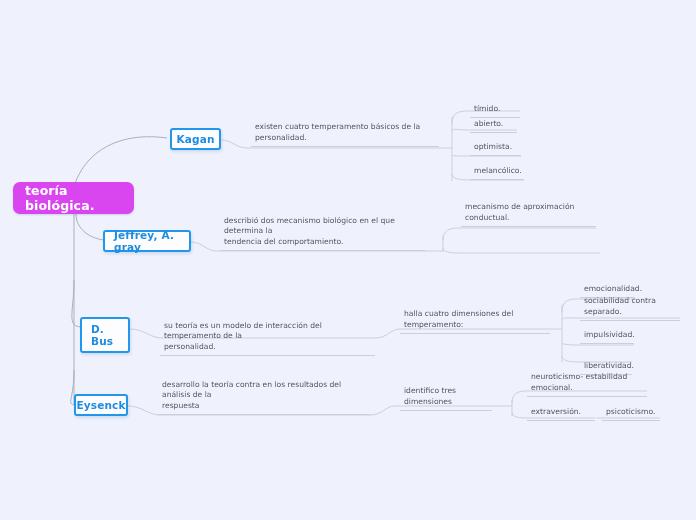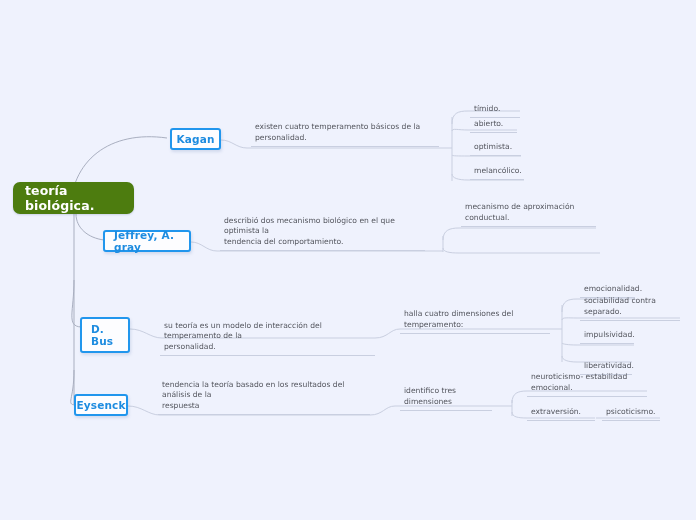--- a/index.html
+++ b/index.html
@@ -28,21 +28,21 @@
     width: 696px;
     height: 520px;
     pointer-events: none;
   }
   .node {
     position: absolute;
     box-sizing: border-box;
   }
   
   .root {
-    background: #4d7c0f;
+    background: #d946ef;
     border-radius: 7px;
     color: #ffffff;
     font-weight: bold;
     font-size: 12.5px;
     display: flex;
     align-items: center;
     justify-content: center;
     padding: 0 12px;
     letter-spacing: .1px;
     box-shadow: 0 1px 2px rgba(40,70,130,.18);
@@ -157,21 +157,21 @@
   </div>
   <div class="node leaf" style="left:470px; top:166px; width:54px; height:14px;">
     <span>melancólico.</span>
   </div>
 
   <div class="node branch" style="left:103px; top:230px; width:88px; height:22px;">
     <span>Jeffrey, A. gray</span>
   </div>
 
   <div class="node leaf" style="left:220px; top:229px; width:205px; height:22px;">
-    <span>describió dos mecanismo biológico en el que optimista la
+    <span>describió dos mecanismo biológico en el que determina la
 tendencia del comportamiento.</span>
   </div>
 
   <div class="node leaf" style="left:461px; top:213px; width:135px; height:14px;">
     <span>mecanismo de aproximación conductual.</span>
   </div>
 
   <div class="node branch" style="left:80px; top:317px; width:50px; height:36px;">
     <span>D. Bus</span>
   </div>
@@ -196,21 +196,21 @@
   </div>
   <div class="node leaf" style="left:580px; top:361px; width:52px; height:14px;">
     <span>liberatividad.</span>
   </div>
 
   <div class="node branch" style="left:74px; top:394px; width:54px; height:22px;">
     <span>Eysenck</span>
   </div>
 
   <div class="node leaf" style="left:158px; top:393px; width:212px; height:22px;">
-    <span>tendencia la teoría basado en los resultados del análisis de la
+    <span>desarrollo la teoría contra en los resultados del análisis de la
 respuesta</span>
   </div>
 
   <div class="node leaf" style="left:400px; top:397px; width:92px; height:14px;">
     <span>identifico tres dimensiones</span>
   </div>
 
   <div class="node leaf" style="left:527px; top:383px; width:120px; height:14px;">
     <span>neuroticismo- estabilidad emocional.</span>
   </div>

